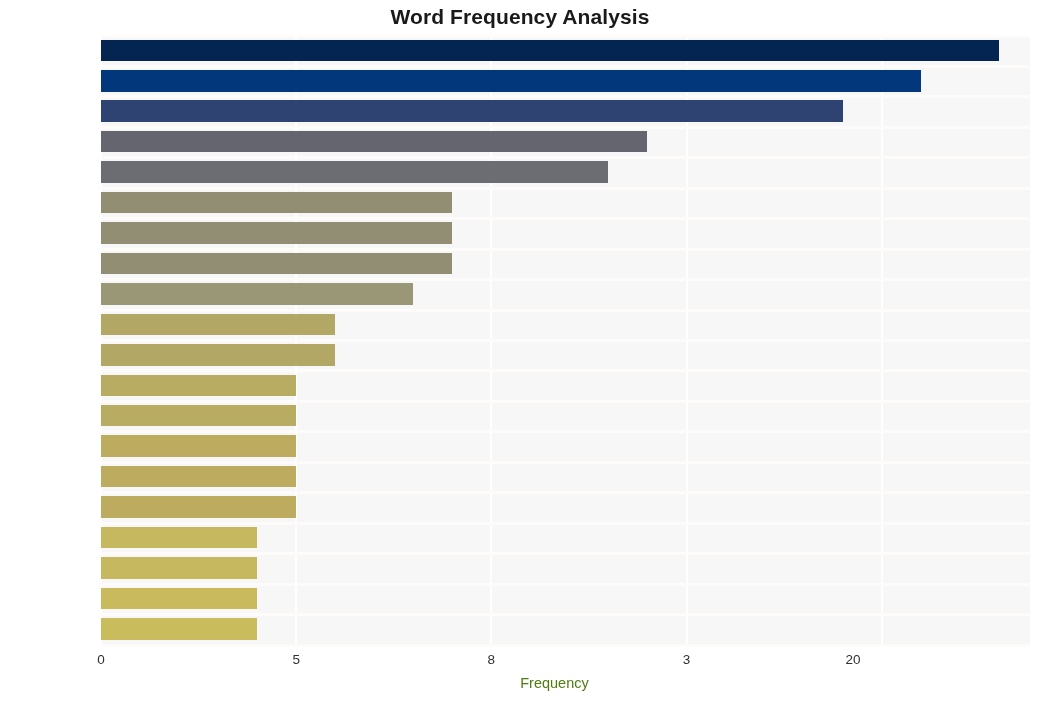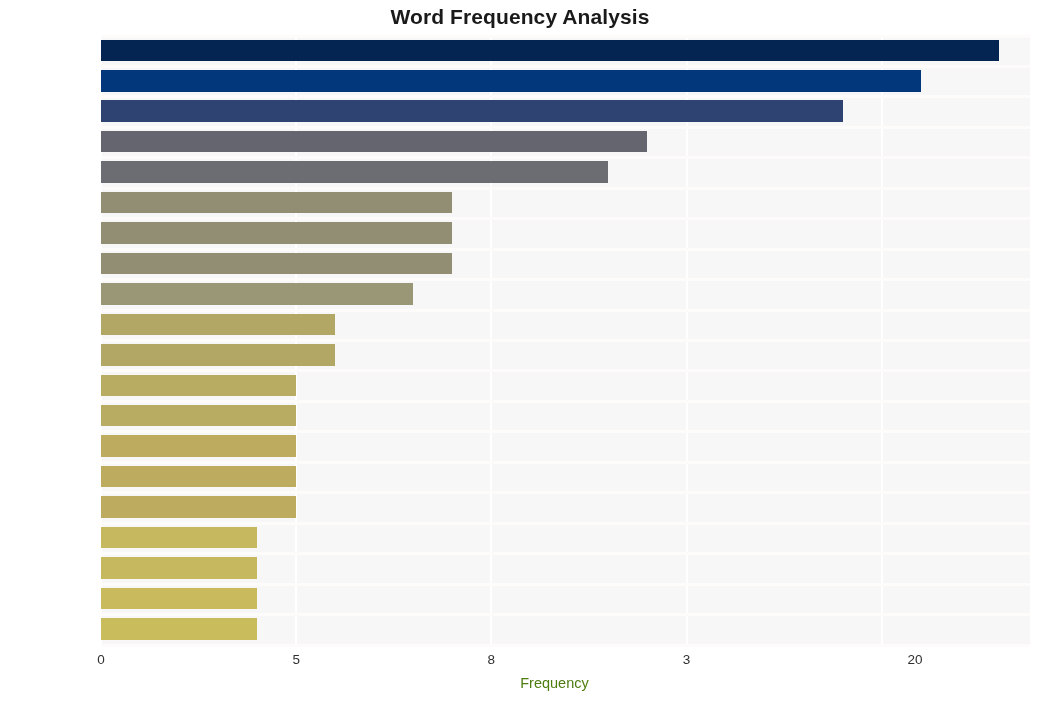--- a/index.html
+++ b/index.html
@@ -188,18 +188,18 @@
         </div>
       </div>
   </div>
 
   <div id="yticks"></div>
   <div id="xticks">
       <div class="xtick" style="left: 101px;">0</div>
       <div class="xtick" style="left: 296.168px;">5</div>
       <div class="xtick" style="left: 491.336px;">8</div>
       <div class="xtick" style="left: 686.504px;">3</div>
-      <div class="xtick" style="left: 915px;">20</div>
+      <div class="xtick" style="left: 853px;">20</div>
     </div>
 
   <div id="xaxis-label">Frequency</div>
 
 </div>
 
 </body></html>

